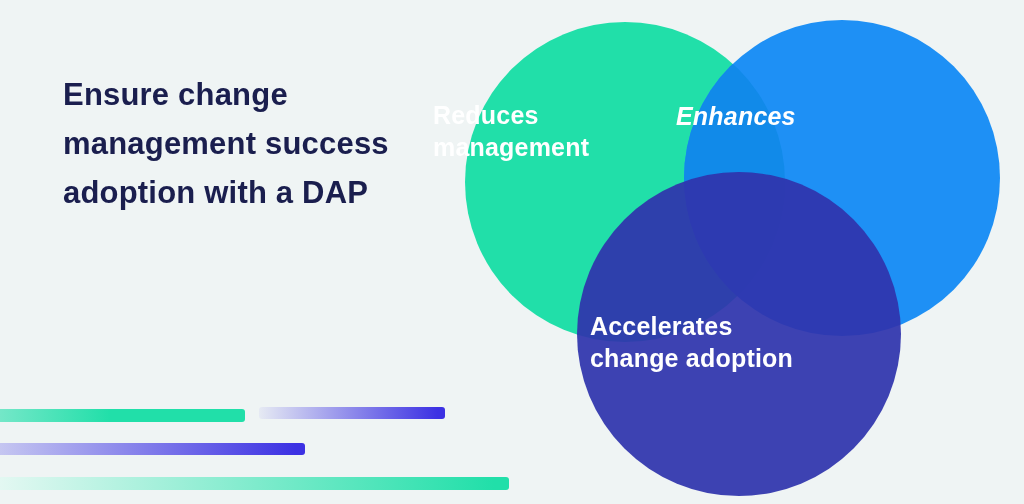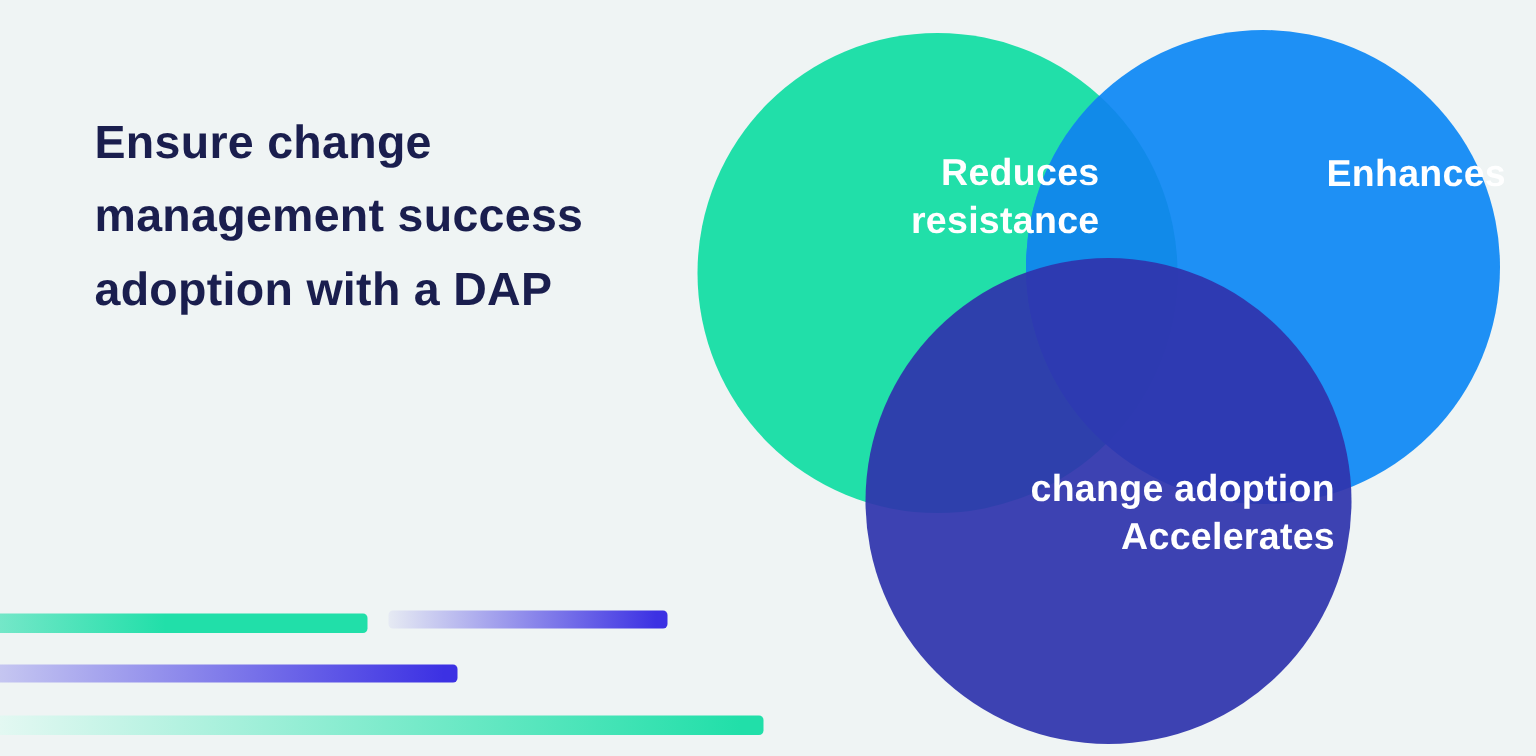--- a/index.html
+++ b/index.html
@@ -34,29 +34,29 @@
     left: 0;
     top: 0;
     width: 1024px;
     height: 504px;
   }
 
   
   .circle-label {
     position: absolute;
     width: 300px;
-    text-align: right;
+    text-align: left;
     color: #FFFFFF;
     font-size: 25px;
     font-weight: 700;
     line-height: 32px;
     letter-spacing: 0.2px;
   }
   .label-reduces   { left: 433px; top:  99px; }
-  .label-enhances  { left: 704px; top: 100px; }
+  .label-enhances  { left: 676px; top: 100px; font-style: italic; }
   .label-accelerates { left: 590px; top: 310px; }
 
   
   .bar {
     position: absolute;
     border-radius: 0 3px 3px 0;
   }
   .bar-green-1 {
     left: 0; top: 409px; width: 245px; height: 13px;
     background: linear-gradient(to right, #74E7C8, #21DFA9 45%);
@@ -97,30 +97,30 @@
   </svg>
 
   <div class="heading">
     <div>Ensure change</div>
     <div>management success</div>
     <div>adoption with a DAP</div>
   </div>
 
   <div class="circle-label label-reduces">
     <div>Reduces</div>
-    <div>resistance</div>
+    <div>management</div>
   </div>
 
   <div class="circle-label label-enhances">
     <div>Enhances</div>
   </div>
 
   <div class="circle-label label-accelerates">
+    <div>Accelerates</div>
     <div>change adoption</div>
-    <div>Accelerates</div>
   </div>
 
   <div class="bar bar-green-1"></div>
   <div class="bar bar-indigo-1"></div>
   <div class="bar bar-indigo-2"></div>
   <div class="bar bar-green-2"></div>
 
 </div>
 
 </body></html>

